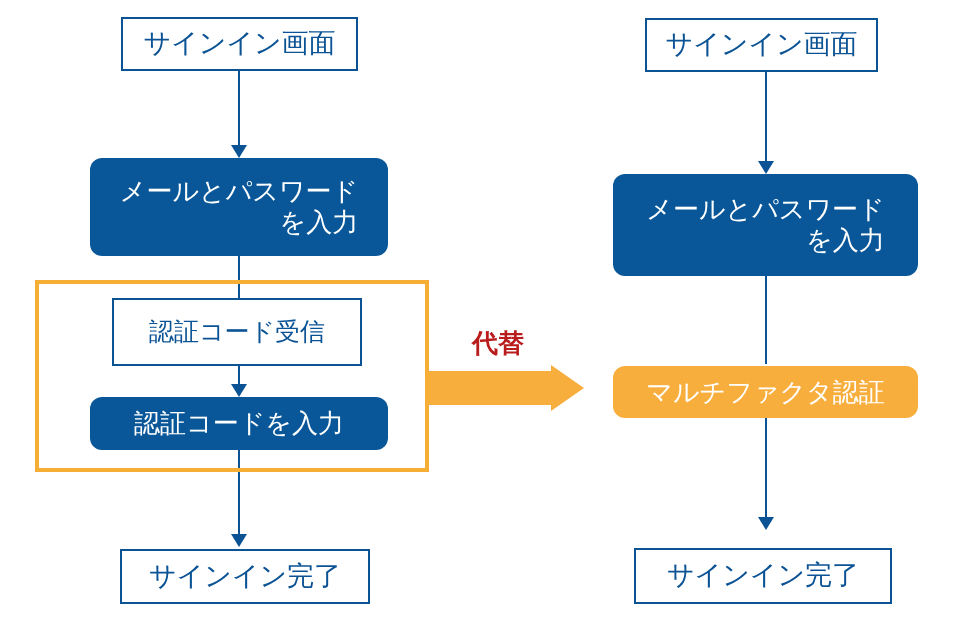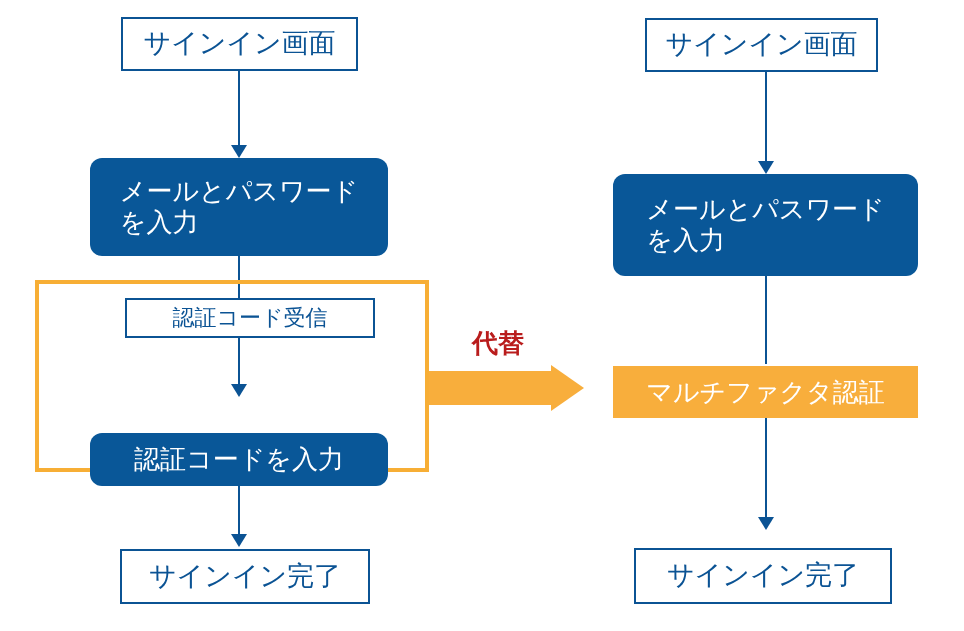--- a/index.html
+++ b/index.html
@@ -26,38 +26,38 @@
     background: transparent;
   }
 
   
   .node {
     position: absolute;
     box-sizing: border-box;
     display: flex;
     align-items: center;
     justify-content: center;
-    text-align: left;
+    text-align: right;
     line-height: 1.18;
     white-space: pre-line;
   }
   .node.outline {
     background: #ffffff;
     border: 2px solid #0B5394;
     color: #0B5394;
   }
   .node.filled-blue {
     background: #095798;
     color: #ffffff;
     border-radius: 12px;
   }
   .node.filled-orange {
     background: #F8AE3C;
     color: #ffffff;
-    border-radius: 0;
+    border-radius: 12px;
   }
 
   
   .vline {
     position: absolute;
     background: #0B5394;
     width: 2px;
   }
   .arrowhead-down {
     position: absolute;
@@ -103,23 +103,23 @@
   <div class="vline" style="left:238px; top:449px; height:86px;"></div>
   <div class="arrowhead-down" style="left:231px; top:534px;"></div>
 
   <div class="group-frame" style="left:35px; top:280px; width:394px; height:192px;"></div>
 
   <div class="node outline" style="left:121px; top:17px; width:237px; height:54px; font-size:27px;">サインイン画面</div>
 
   <div class="node filled-blue" style="left:90px; top:158px; width:298px; height:98px; font-size:26px;">メールとパスワード
 を入力</div>
 
-  <div class="node outline" style="left:112px; top:298px; width:250px; height:40px; font-size:22px;margin-left:13px;">認証コード受信</div>
+  <div class="node outline" style="left:112px; top:298px; width:250px; height:68px; font-size:25px;">認証コード受信</div>
 
-  <div class="node filled-blue" style="left:90px; top:397px; width:298px; height:53px; font-size:26px;margin-top:36px;">認証コードを入力</div>
+  <div class="node filled-blue" style="left:90px; top:397px; width:298px; height:53px; font-size:26px;">認証コードを入力</div>
 
   <div class="node outline" style="left:120px; top:549px; width:250px; height:55px; font-size:27px;">サインイン完了</div>
 
   <div class="alt-arrow-shaft" style="left:429px; top:371px; width:122px; height:34px;"></div>
   <div class="alt-arrow-head" style="left:551px; top:365px;"></div>
   <div class="alt-label" style="left:472px; top:326px; font-size:26px;">代替</div>
 
   <div class="vline" style="left:765px; top:72px; height:90px;"></div>
   <div class="arrowhead-down" style="left:758px; top:161px;"></div>
 

